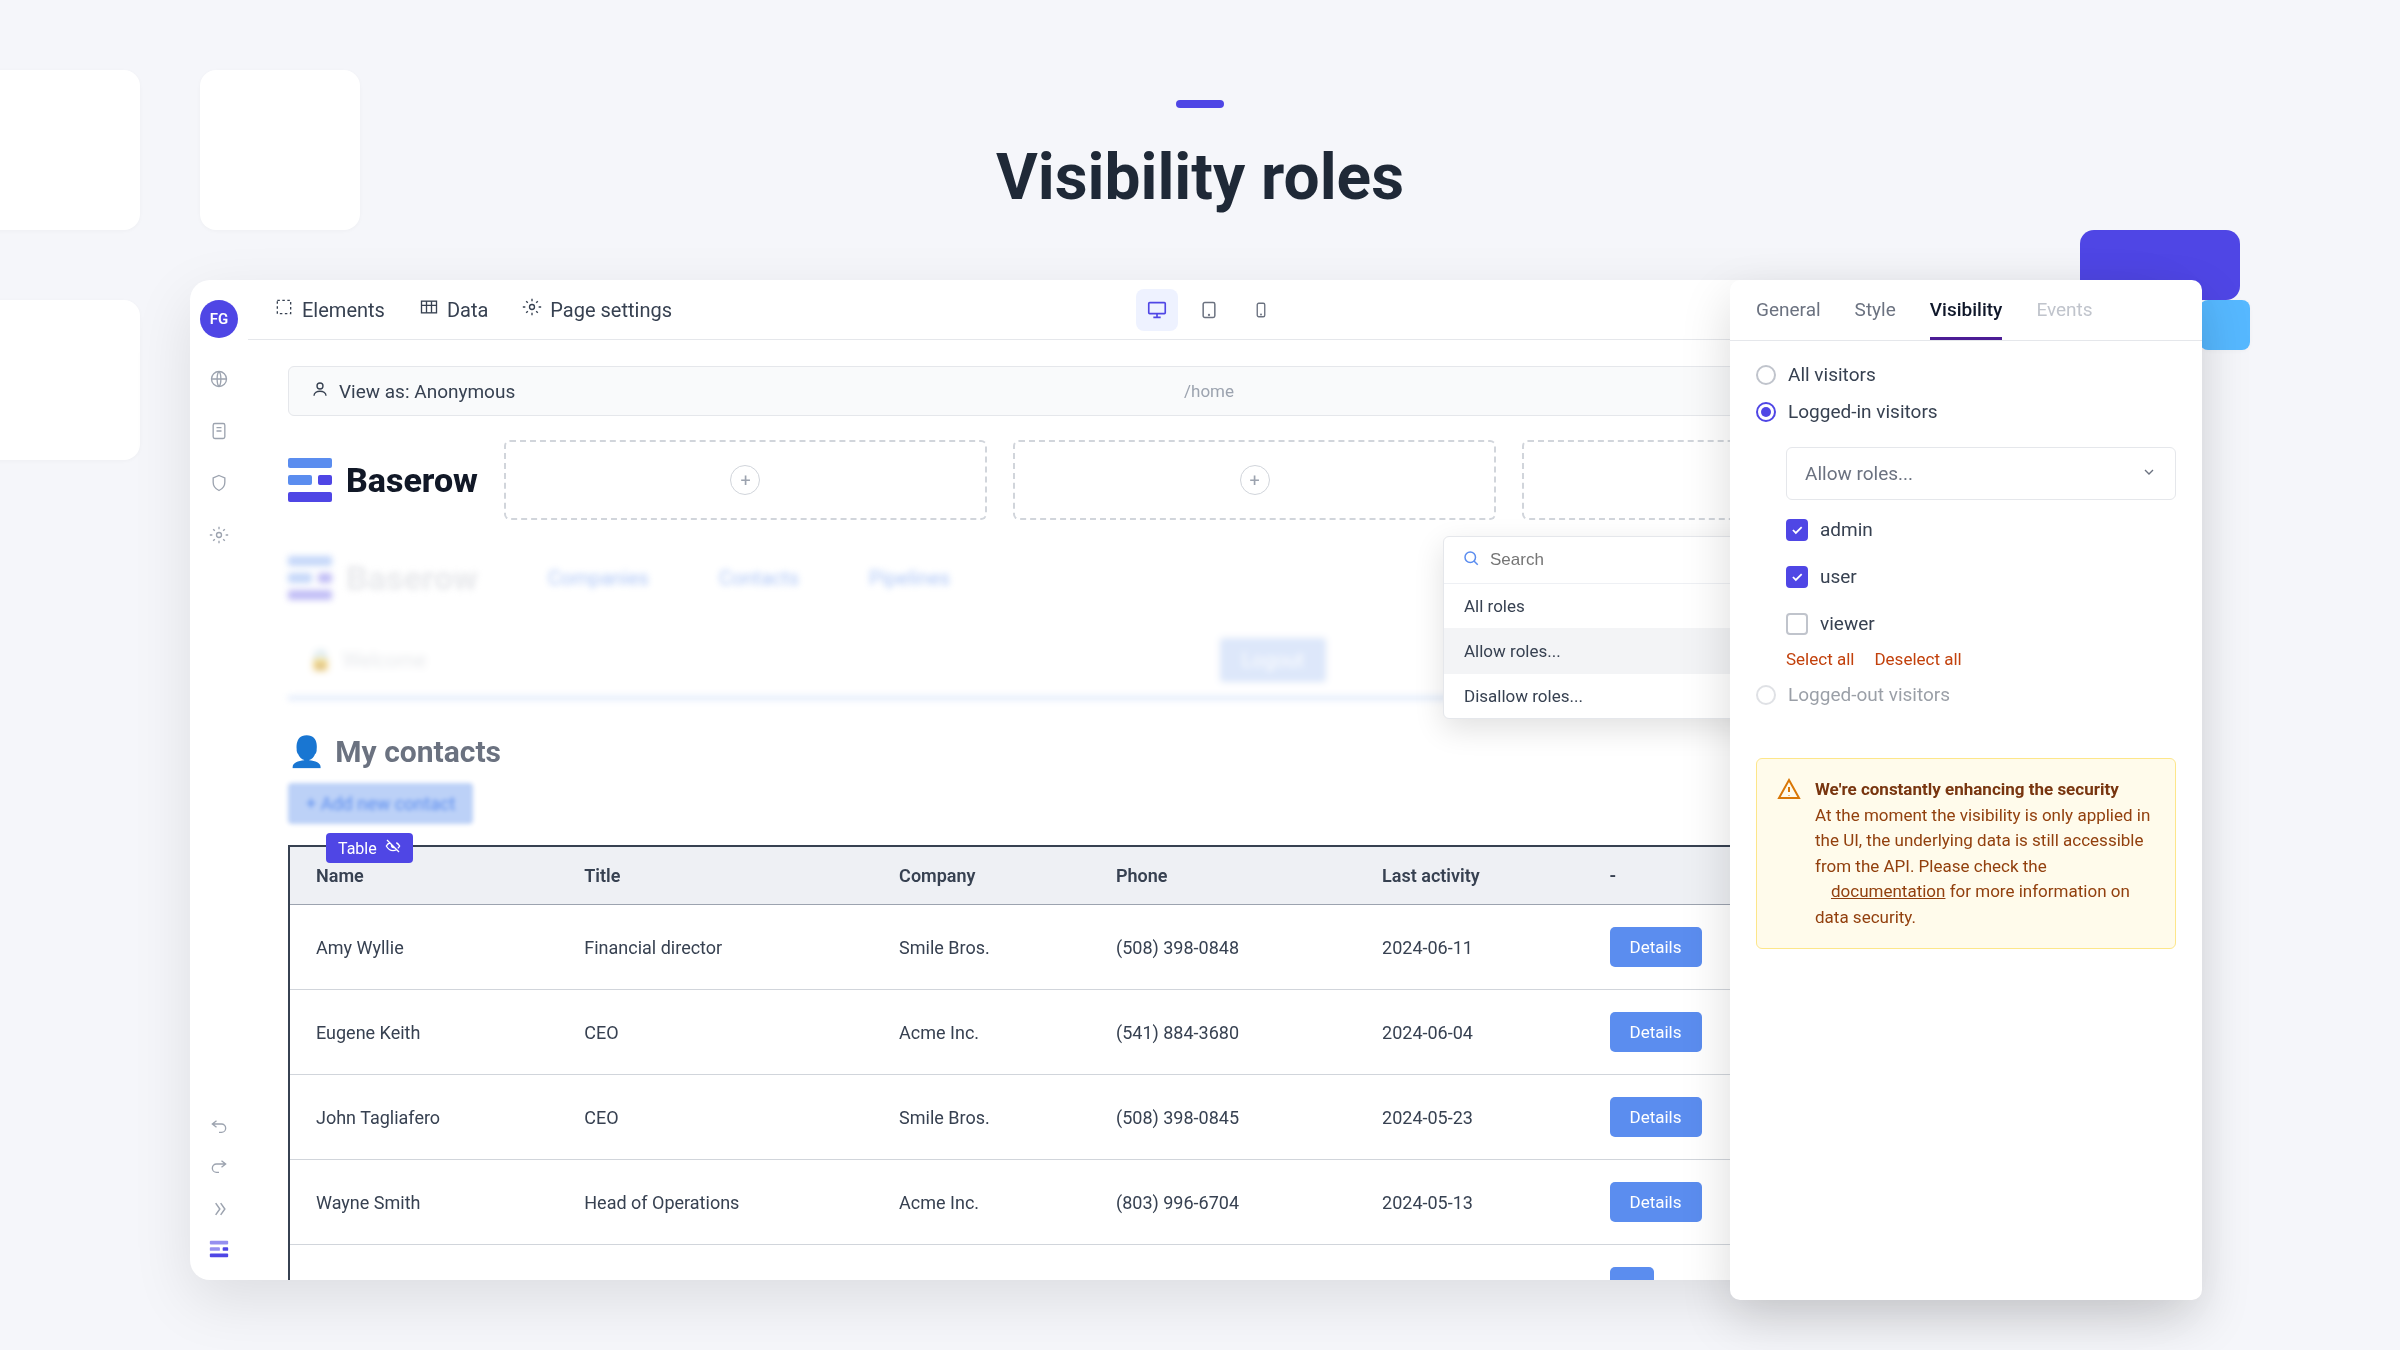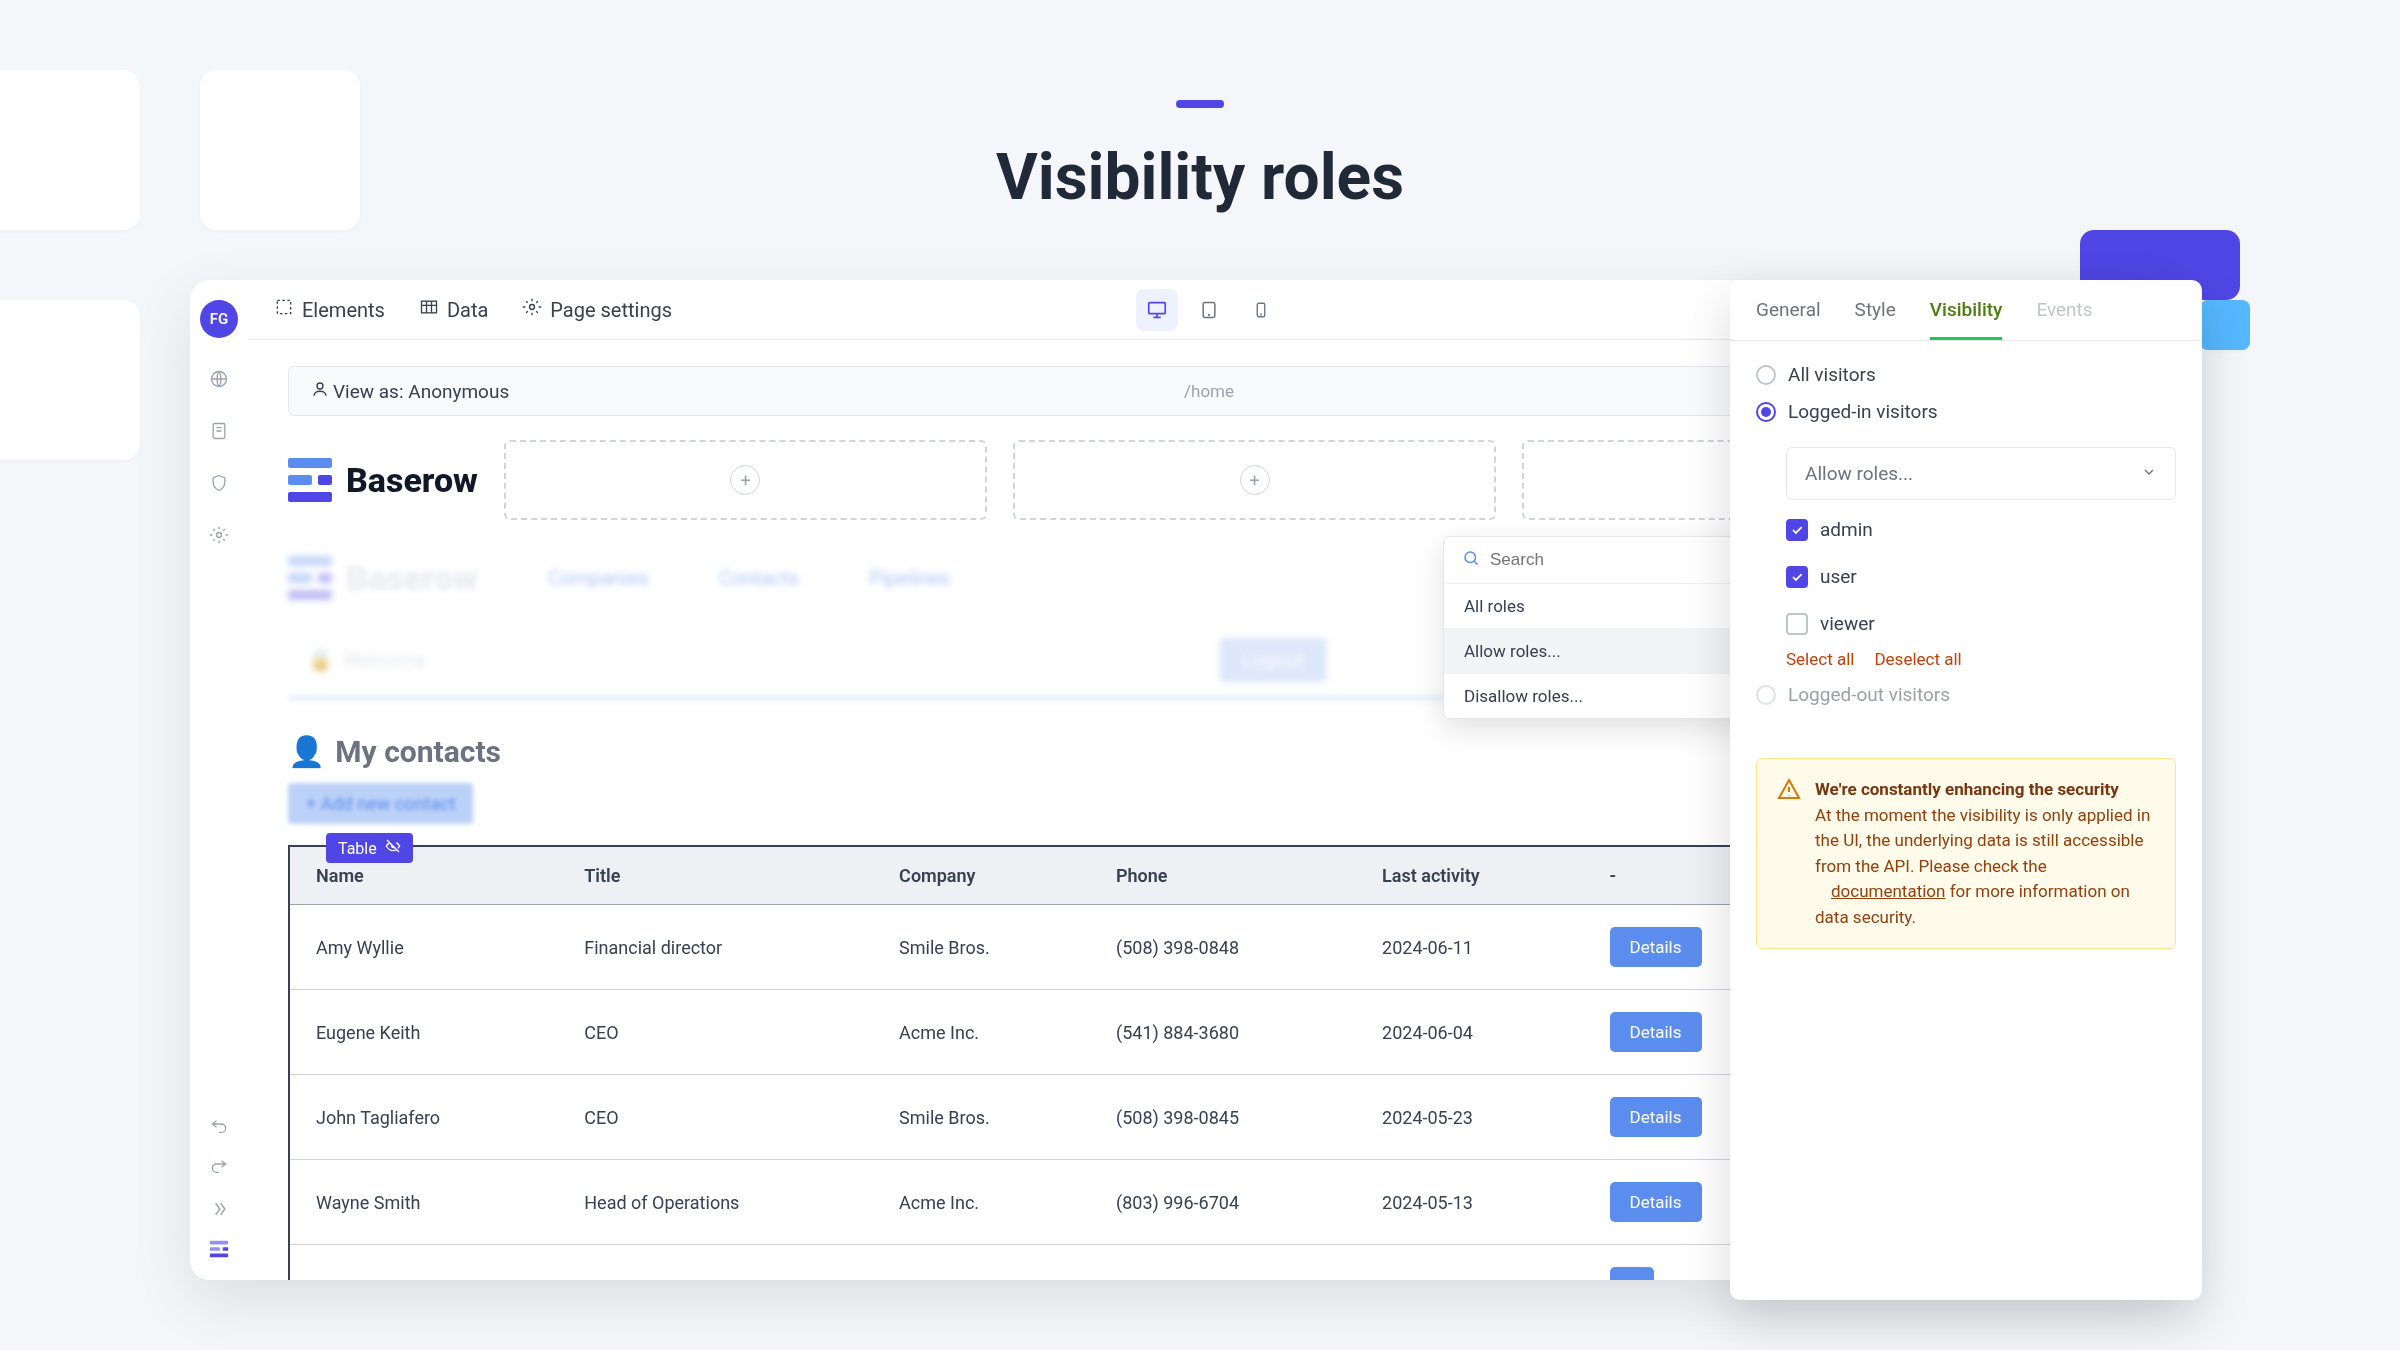--- a/index.html
+++ b/index.html
@@ -45,21 +45,21 @@
 .topbar .left { display: flex; gap: 34px; }
 .topbar-item { display: flex; align-items: center; gap: 8px; font-size: 20px; color: #374151; cursor: pointer; }
 .topbar .device-center { position: absolute; left: 50%; transform: translateX(-50%); display: flex; gap: 10px; }
 .device-btn { width: 42px; height: 42px; border-radius: 8px; display: flex; align-items: center; justify-content: center; color: #6b7280; cursor:pointer; }
 .device-btn.active { background: #eef2ff; color: #4f46e5; }
 .topbar .right { margin-left: auto; display: flex; gap: 34px; font-size: 20px; }
 .topbar .right span { cursor: pointer; color: #374151; }
 
 .canvas { flex: 1; padding: 26px 40px; overflow: hidden; position: relative; }
 
-.viewas-bar { background: #f9fafb; border: 1px solid #e5e7eb; border-radius: 6px; height: 50px; display: flex; align-items: center; padding: 0 22px; font-size: 19px; color: #374151; gap: 4px; }
+.viewas-bar { background: #f9fafb; border: 1px solid #e5e7eb; border-radius: 6px; height: 50px; display: flex; align-items: center; padding: 0 22px; font-size: 19px; color: #374151; gap: 10px; }
 .viewas-bar .home { position: absolute; left: 50%; transform: translateX(-50%); color: #9ca3af; font-size: 17px; }
 
 .header-row { margin-top: 24px; display: flex; gap: 26px; align-items: center; }
 .brand-block { display: flex; align-items: center; gap: 14px; }
 .brand-logo { width: 44px; height: 44px; position: relative; }
 .brand-logo .b1,.brand-logo .b2,.brand-logo .b3 { position:absolute; height:10px; border-radius:2px; }
 .brand-logo .b1 { top:0; left:0; width:44px; background:#5b8def; }
 .brand-logo .b2 { top:17px; left:0; width:24px; background:#5b8def; }
 .brand-logo .b2b { position:absolute; top:17px; left:30px; width:14px; height:10px; background:#4f46e5; border-radius:2px;}
 .brand-logo .b3 { top:34px; left:0; width:44px; background:#4f46e5; }
@@ -89,21 +89,21 @@
 .role-popover { position: absolute; left: 1195px; top: 196px; width: 356px; background: #fff; border: 1px solid #e5e7eb; border-radius: 6px; box-shadow: 0 10px 30px rgba(0,0,0,0.12); z-index: 5; overflow:hidden; }
 .role-popover .search-row { display: flex; align-items:center; gap:10px; padding: 12px 18px; border-bottom:1px solid #eef0f4; }
 .role-popover .search-row input { border:none; outline:none; font-size:17px; flex:1; color:#374151; }
 .role-popover .opt { padding: 12px 20px; font-size: 17px; color:#374151; cursor:pointer; display:flex; align-items:center; justify-content:space-between; }
 .role-popover .opt.sel { background: #f3f4f6; }
 
 
 .right-panel { position: absolute; left: 1540px; top: 0; width: 472px; height: 1020px; background: #fff; border-radius: 10px; box-shadow: 0 20px 50px rgba(0,0,0,0.15); z-index: 6; }
 .panel-tabs { display: flex; gap: 34px; padding: 18px 26px 0; border-bottom:1px solid #e5e7eb; font-size: 19px; }
 .panel-tabs .tab { padding-bottom: 16px; color:#6b7280; cursor:pointer; }
-.panel-tabs .tab.active { color:#4d7c0f; border-bottom: 3px solid #22c55e; font-weight:500; }
+.panel-tabs .tab.active { color:#0f172a; border-bottom: 3px solid #4c1d95; font-weight:500; }
 .panel-tabs .tab.dim { color:#c0c4cc; }
 
 .panel-body { padding: 22px 26px; display:flex; flex-direction:column; gap: 14px; font-size: 19px; color:#374151; }
 .radio-row { display:flex; align-items:center; gap:12px; }
 .radio-circle { width:20px; height:20px; border:2px solid #c0c4cc; border-radius:50%; display:inline-block; flex-shrink:0; }
 .radio-circle.on { border-color:#4f46e5; position:relative; }
 .radio-circle.on::after { content:''; position:absolute; inset:3px; background:#4f46e5; border-radius:50%; }
 
 .dropdown-closed { margin:10px 0 4px 30px; border:1px solid #e5e7eb; border-radius:6px; padding: 14px 18px; display:flex; justify-content:space-between; align-items:center; color:#6b7280; cursor:pointer; }
 

